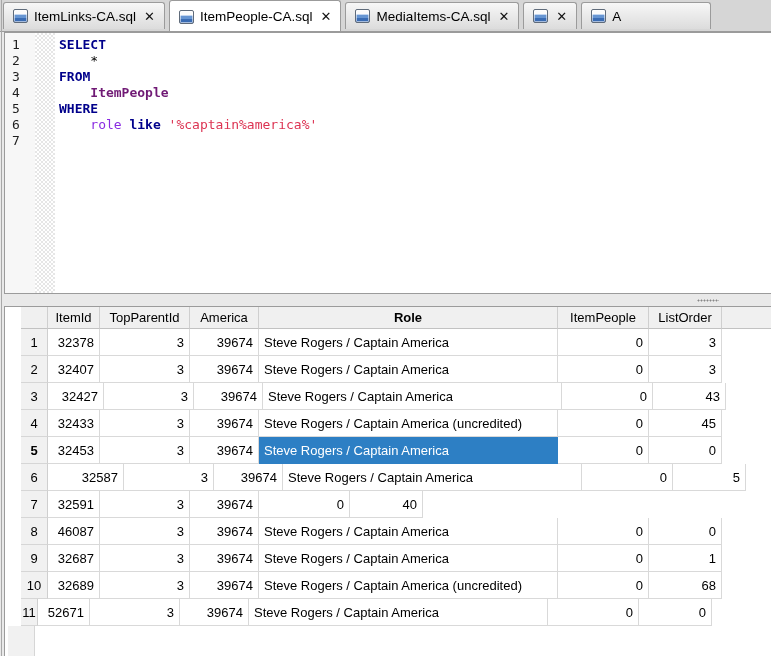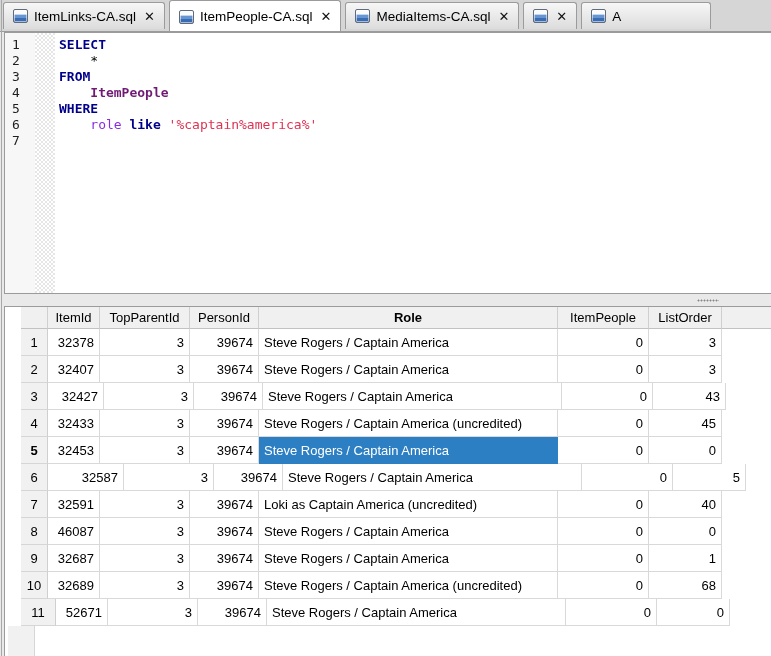--- a/index.html
+++ b/index.html
@@ -155,21 +155,21 @@
   <div class="splitter">
     <div class="dots"></div>
   </div>
 
   <div class="table-pane">
     <div class="grid" id="grid">
         <div class="grid-row header">
           <div class="hcell corner" style="width: 27px;"></div>
           <div class="hcell" style="width: 52px;">ItemId</div>
           <div class="hcell" style="width: 90px;">TopParentId</div>
-          <div class="hcell" style="width: 69px;">PersonId</div>
+          <div class="hcell" style="width: 69px;">America</div>
           <div class="hcell bold" style="width: 299px;">Role</div>
           <div class="hcell" style="width: 91px;">ItemPeople</div>
           <div class="hcell" style="width: 73px;">ListOrder</div>
           <div class="hcell filler"></div>
         </div>
         <div class="grid-row">
           <div class="rn" style="width: 27px;">1</div>
           <div class="cell r" style="width: 52px;">32378</div>
           <div class="cell r" style="width: 90px;">3</div>
           <div class="cell r" style="width: 69px;">39674</div>
@@ -220,21 +220,20 @@
           <div class="cell r" style="width: 69px;">39674</div>
           <div class="cell l" style="width: 299px;">Steve Rogers / Captain America</div>
           <div class="cell r" style="width: 91px;">0</div>
           <div class="cell r" style="width: 73px;">5</div>
         </div>
         <div class="grid-row">
           <div class="rn" style="width: 27px;">7</div>
           <div class="cell r" style="width: 52px;">32591</div>
           <div class="cell r" style="width: 90px;">3</div>
           <div class="cell r" style="width: 69px;">39674</div>
-          <div class="cell l" style="width: 299px;">Loki as Captain America (uncredited)</div>
           <div class="cell r" style="width: 91px;">0</div>
           <div class="cell r" style="width: 73px;">40</div>
         </div>
         <div class="grid-row">
           <div class="rn" style="width: 27px;">8</div>
           <div class="cell r" style="width: 52px;">46087</div>
           <div class="cell r" style="width: 90px;">3</div>
           <div class="cell r" style="width: 69px;">39674</div>
           <div class="cell l" style="width: 299px;">Steve Rogers / Captain America</div>
           <div class="cell r" style="width: 91px;">0</div>
@@ -252,21 +251,21 @@
         <div class="grid-row">
           <div class="rn" style="width: 27px;">10</div>
           <div class="cell r" style="width: 52px;">32689</div>
           <div class="cell r" style="width: 90px;">3</div>
           <div class="cell r" style="width: 69px;">39674</div>
           <div class="cell l" style="width: 299px;">Steve Rogers / Captain America (uncredited)</div>
           <div class="cell r" style="width: 91px;">0</div>
           <div class="cell r" style="width: 73px;">68</div>
         </div>
         <div class="grid-row">
-          <div class="rn" style="width: 35px;">11</div>
+          <div class="rn" style="width: 17px;">11</div>
           <div class="cell r" style="width: 52px;">52671</div>
           <div class="cell r" style="width: 90px;">3</div>
           <div class="cell r" style="width: 69px;">39674</div>
           <div class="cell l" style="width: 299px;">Steve Rogers / Captain America</div>
           <div class="cell r" style="width: 91px;">0</div>
           <div class="cell r" style="width: 73px;">0</div>
         </div>
       </div>
     <div class="empty-gutter" id="emptyGutter" style="top: 319px; width: 27px;"></div>
   </div>

